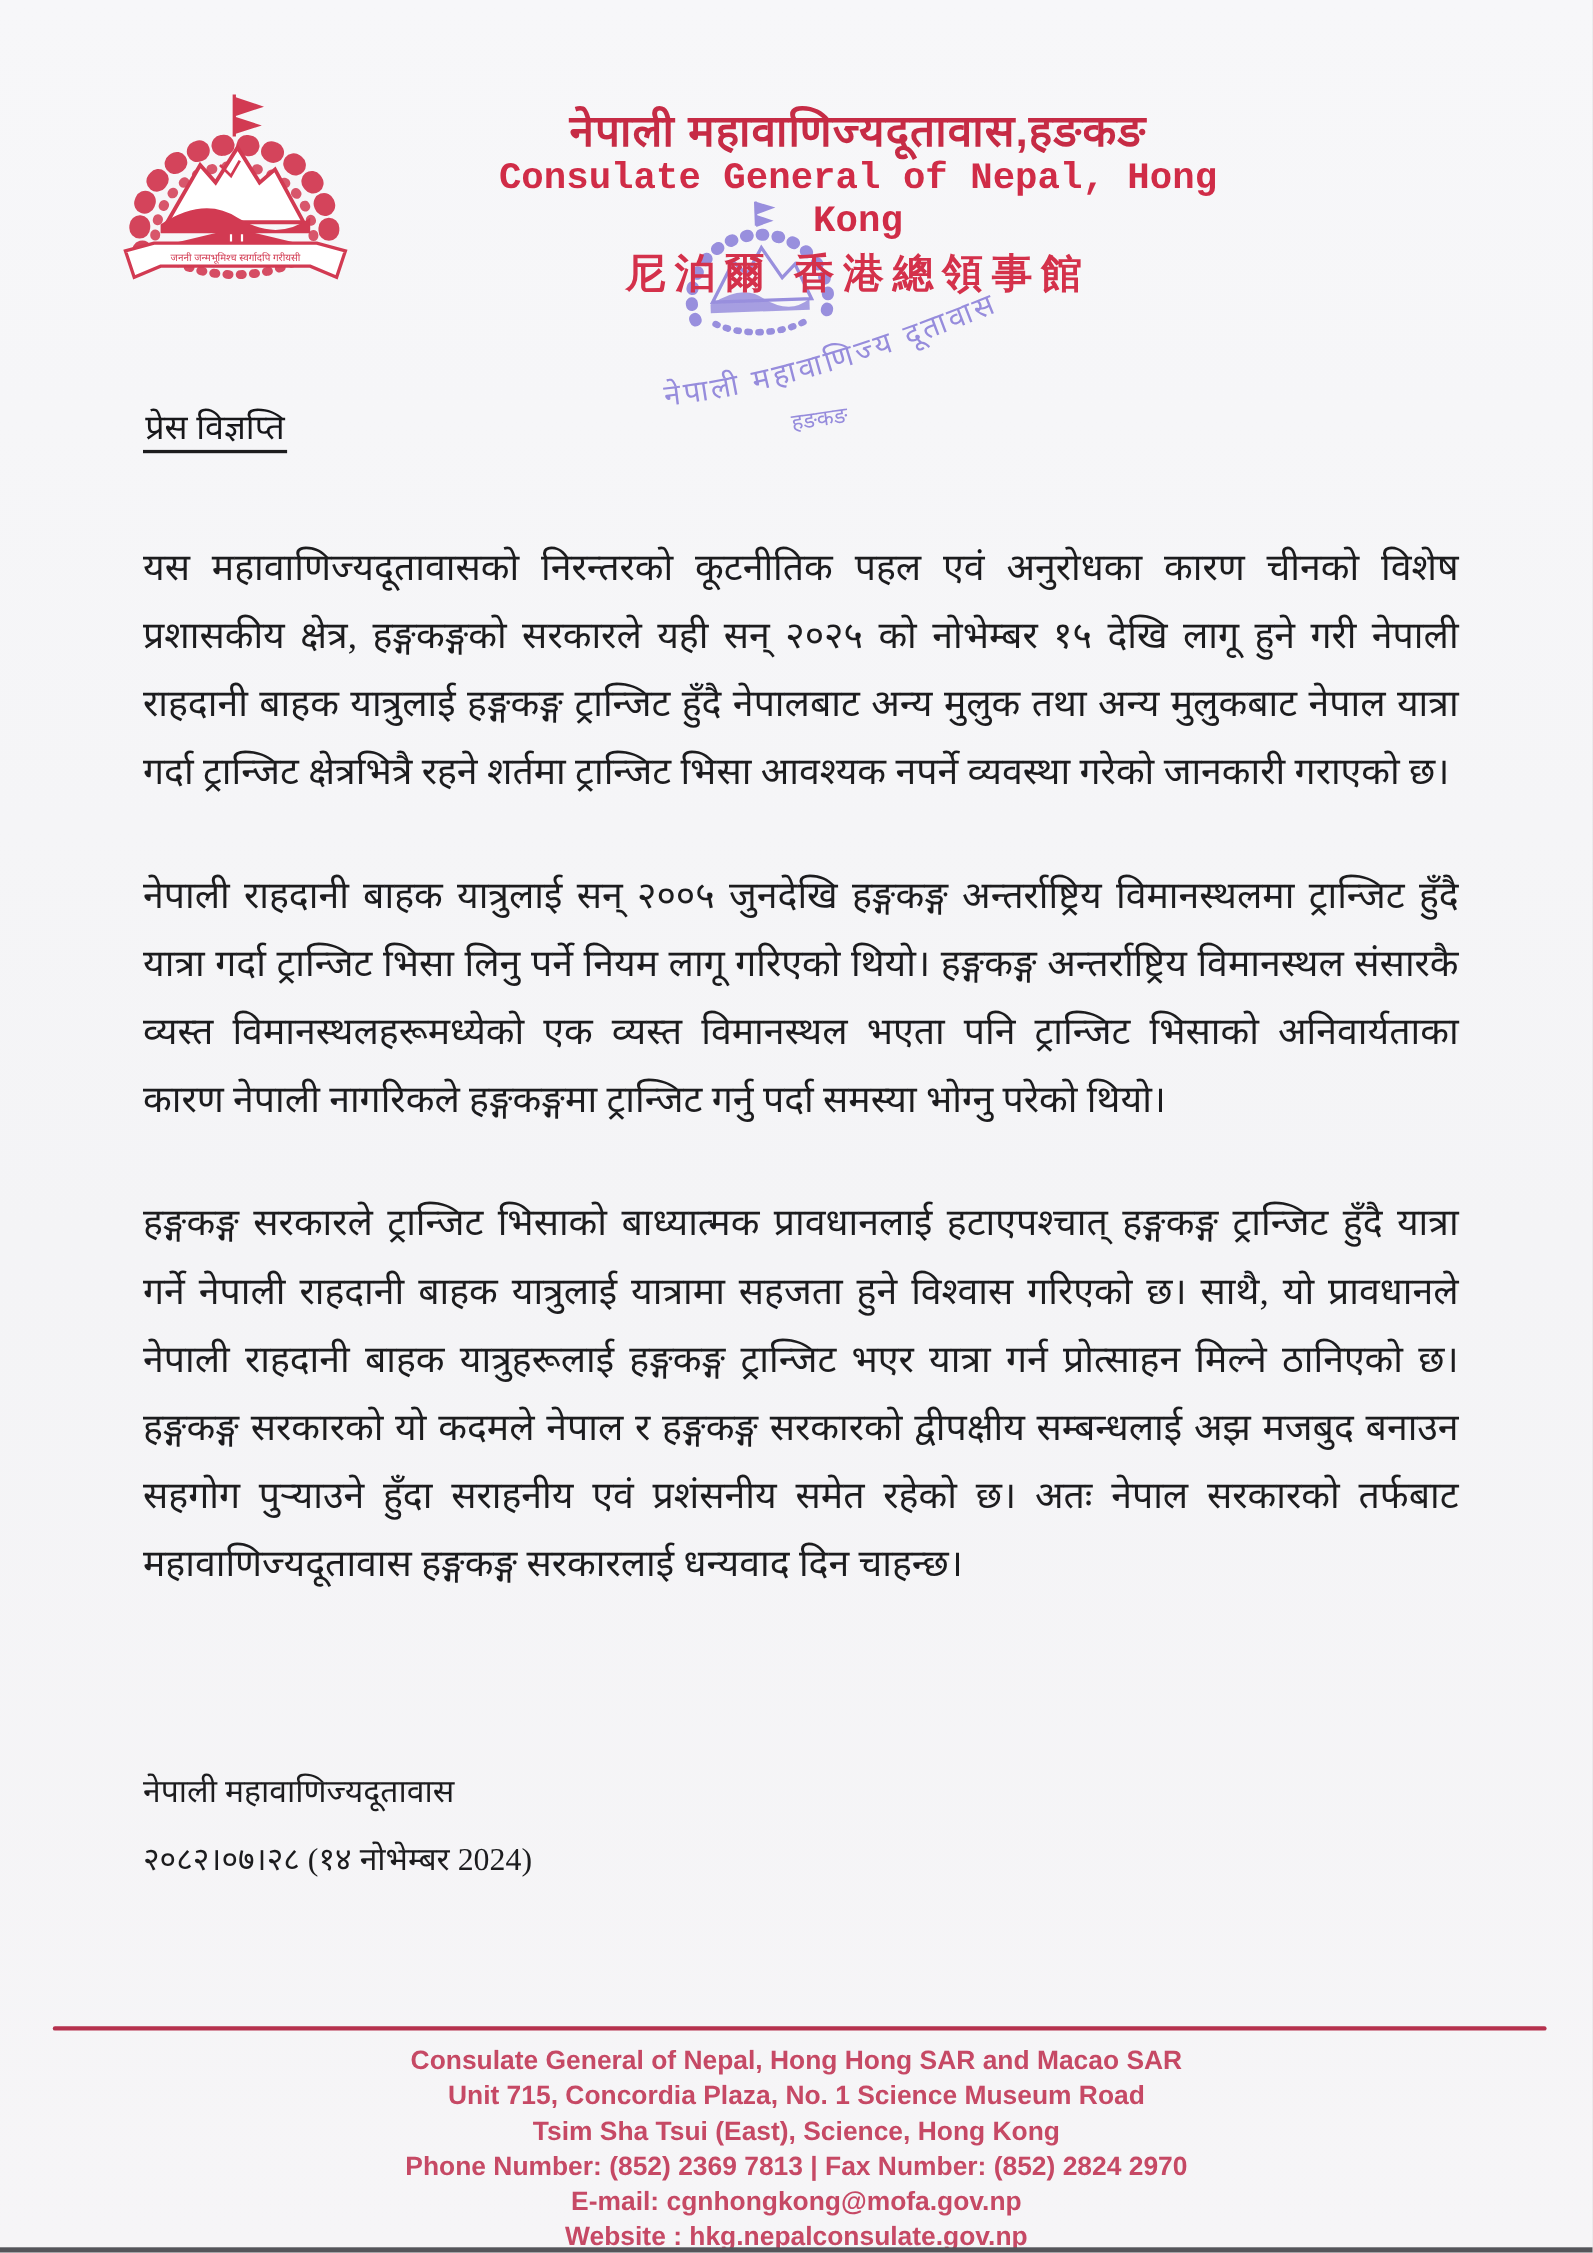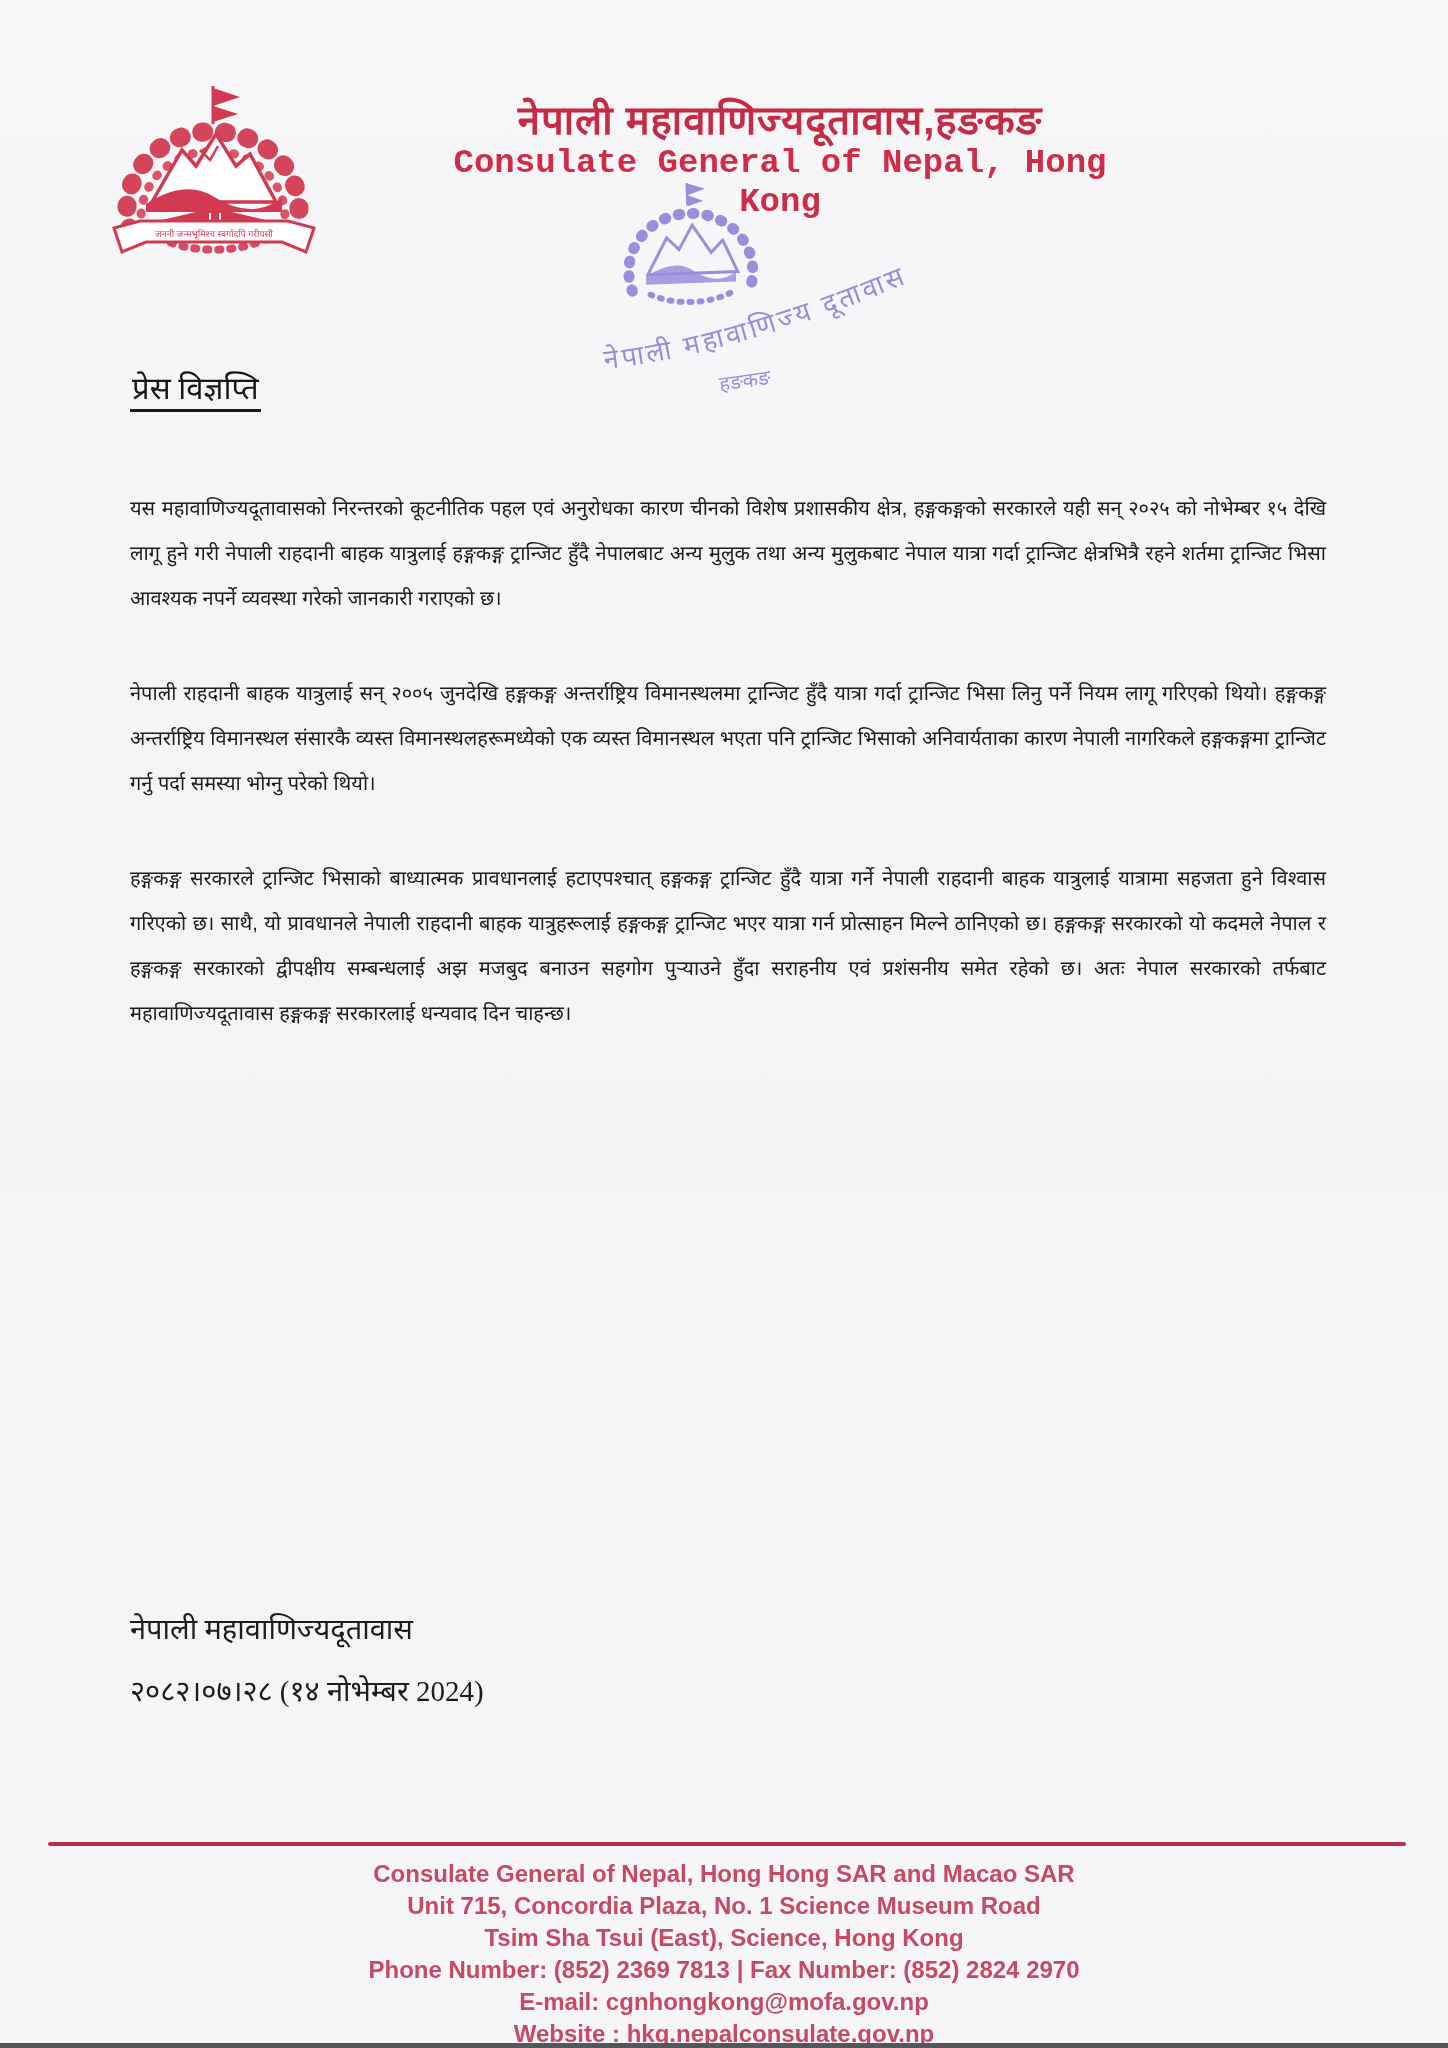--- a/index.html
+++ b/index.html
@@ -33,23 +33,23 @@
   }
   
   .doc-title {
     position:absolute; left:130px; top:366px; width:1195px; text-align:left;
     font-size:31px; color:#17171a; z-index:2;
     font-family:"Liberation Serif","DejaVu Serif",serif;
   }
   .doc-title span { border-bottom:3px solid #1c1c1e; padding:0 2px 3px 2px; }
   .doc-body {
     position:absolute; left:130px; top:486px; width:1196px;
-    font-size:20px; line-height:45px; color:#1c1c1e;
+    font-size:34px; line-height:62px; color:#1c1c1e;
     text-align:justify; text-align-last:left;
-    font-family:Liberation Sans, sans-serif;
+    font-family:Liberation Serif, serif;
   }
   .doc-body p { margin:0 0 50px 0; }
   .signature {
     position:absolute; left:130px; top:1598px;
     font-size:29px; line-height:62px; color:#1c1c1e;
     font-family:"Liberation Serif","DejaVu Serif",serif;
   }
   
   .footer-rule {
     position:absolute; left:48px; top:1842px; width:1358px; height:4px;
@@ -107,20 +107,21 @@
     </defs>
     <text font-size="27" fill="#8074d6" letter-spacing="3" opacity="0.92">
       <textPath href="#stampArc" startOffset="4">नेपाली महावाणिज्य दूतावास</textPath>
     </text>
     <text x="262" y="228" text-anchor="middle" font-size="20" fill="#8074d6" opacity="0.92" transform="rotate(-6 262 228)">हङकङ</text>
   </svg>
 
   <div class="hdr-text">
     <div class="hdr-nepali">नेपाली महावाणिज्यदूतावास,हङकङ</div>
     <div class="hdr-english">Consulate General of Nepal, Hong Kong</div>
+    <div class="hdr-chinese">尼泊爾 香港總領事館</div>
   </div>
 
   <div class="doc-title">
     <span>प्रेस विज्ञप्ति</span>
   </div>
 
   <div class="doc-body">
     <p>यस महावाणिज्यदूतावासको निरन्तरको कूटनीतिक पहल एवं अनुरोधका कारण चीनको विशेष प्रशासकीय क्षेत्र, हङ्गकङ्गको सरकारले यही सन् २०२५ को नोभेम्बर १५ देखि लागू हुने गरी नेपाली राहदानी बाहक यात्रुलाई हङ्गकङ्ग ट्रान्जिट हुँदै नेपालबाट अन्य मुलुक तथा अन्य मुलुकबाट नेपाल यात्रा गर्दा ट्रान्जिट क्षेत्रभित्रै रहने शर्तमा ट्रान्जिट भिसा आवश्यक नपर्ने व्यवस्था गरेको जानकारी गराएको छ।</p>
     <p>नेपाली राहदानी बाहक यात्रुलाई सन् २००५ जुनदेखि हङ्गकङ्ग अन्तर्राष्ट्रिय विमानस्थलमा ट्रान्जिट हुँदै यात्रा गर्दा ट्रान्जिट भिसा लिनु पर्ने नियम लागू गरिएको थियो।  हङ्गकङ्ग अन्तर्राष्ट्रिय विमानस्थल संसारकै व्यस्त विमानस्थलहरूमध्येको एक व्यस्त विमानस्थल भएता पनि ट्रान्जिट भिसाको अनिवार्यताका कारण नेपाली नागरिकले हङ्गकङ्गमा ट्रान्जिट गर्नु पर्दा समस्या भोग्नु परेको थियो।</p>
     <p>हङ्गकङ्ग सरकारले ट्रान्जिट भिसाको बाध्यात्मक प्रावधानलाई हटाएपश्चात् हङ्गकङ्ग ट्रान्जिट हुँदै यात्रा गर्ने नेपाली राहदानी बाहक यात्रुलाई यात्रामा सहजता हुने विश्वास गरिएको छ।  साथै, यो प्रावधानले नेपाली राहदानी बाहक यात्रुहरूलाई हङ्गकङ्ग ट्रान्जिट भएर यात्रा गर्न प्रोत्साहन मिल्ने ठानिएको छ।  हङ्गकङ्ग सरकारको यो कदमले नेपाल र हङ्गकङ्ग सरकारको द्वीपक्षीय सम्बन्धलाई अझ मजबुद बनाउन सहगोग पुऱ्याउने हुँदा सराहनीय एवं प्रशंसनीय समेत रहेको छ।  अतः नेपाल सरकारको तर्फबाट महावाणिज्यदूतावास हङ्गकङ्ग सरकारलाई धन्यवाद दिन चाहन्छ।</p>

